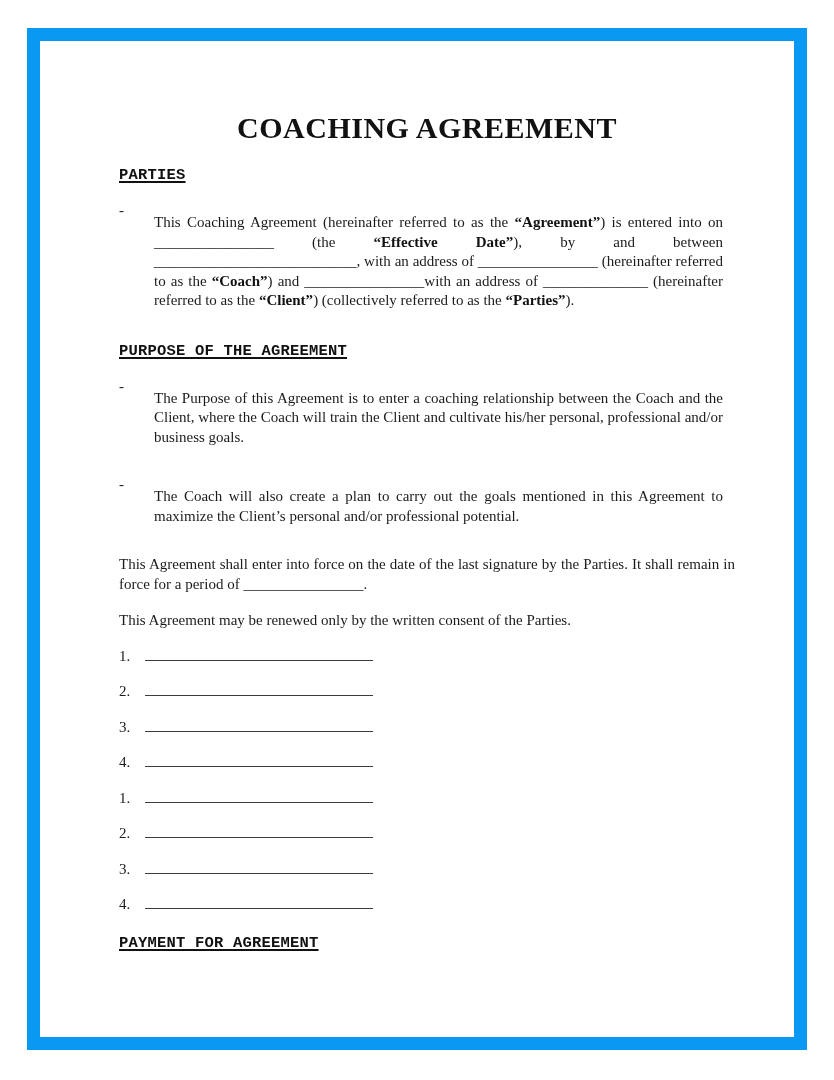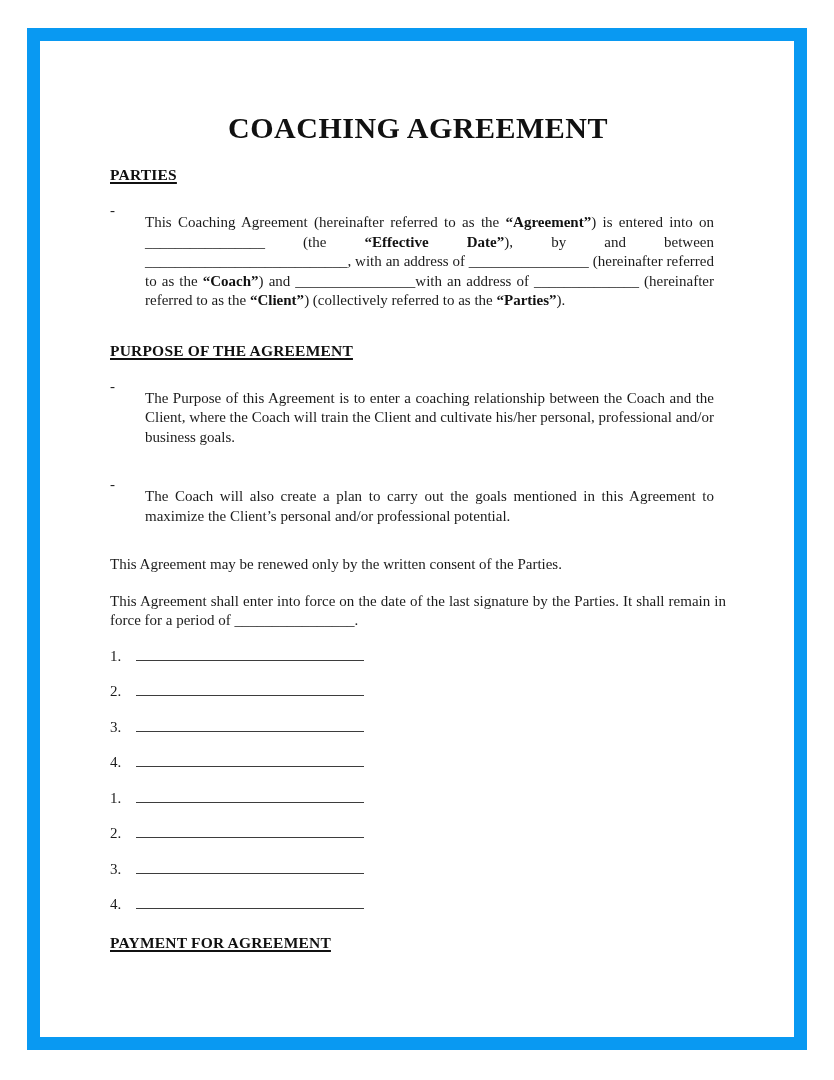--- a/index.html
+++ b/index.html
@@ -14,21 +14,21 @@
   .page-frame {
     position: absolute;
     left: 27px; top: 28px;
     width: 780px; height: 1022px;
     border: 13px solid var(--color-accent, #0999f2);
     box-sizing: border-box;
     background: #ffffff;
   }
   .content {
     position: absolute;
-    left: 110px; top: 40px;
+    left: 119px; top: 40px;
     width: 616px;
     padding-top: 70px;
   }
   .title {
     font-size: 30px;
     font-weight: 700;
     line-height: 35px;
     letter-spacing: 0.5px;
     text-align: center;
     margin: 0 0 20px 0;
@@ -37,20 +37,21 @@
   .heading {
     font-size: 15.5px;
     font-weight: 700;
     line-height: 20px;
     letter-spacing: 0.2px;
     text-decoration: underline;
     text-decoration-thickness: 1.5px;
     text-underline-offset: 2px;
     margin: 18px 0 0 0;
     color: #111;
+    font-family: Liberation Mono, monospace;
   }
   .para {
     font-size: 15px;
     line-height: 19.5px;
     margin: 17px 0 0 0;
     text-align: justify;
   }
   .para b { color: #111; }
   .bullet-row {
     display: flex;
@@ -105,22 +106,22 @@
       <span class="marker">-</span>
       <p class="para">The Purpose of this Agreement is to enter a coaching relationship between the Coach and the Client, where the Coach will train the Client and cultivate his/her personal, professional and/or business goals.</p>
     </div>
 
     <div class="bullet-row">
       <span class="marker">-</span>
       <p class="para">The Coach will also create a plan to carry out the goals mentioned in this Agreement to maximize the Client’s personal and/or professional potential.</p>
     </div>
 
 
+    <p class="para">This Agreement shall enter into force on the date of the last signature by the Parties. It shall remain in force for a period of ________________.</p>
     <p class="para">This Agreement may be renewed only by the written consent of the Parties.</p>
-    <p class="para">This Agreement shall enter into force on the date of the last signature by the Parties. It shall remain in force for a period of ________________.</p>
 
 
     <div class="num-list">
       <div class="num-item">
         <span class="num">1.</span><span class="blank-line"></span>
       </div>
       <div class="num-item">
         <span class="num">2.</span><span class="blank-line"></span>
       </div>
       <div class="num-item">

